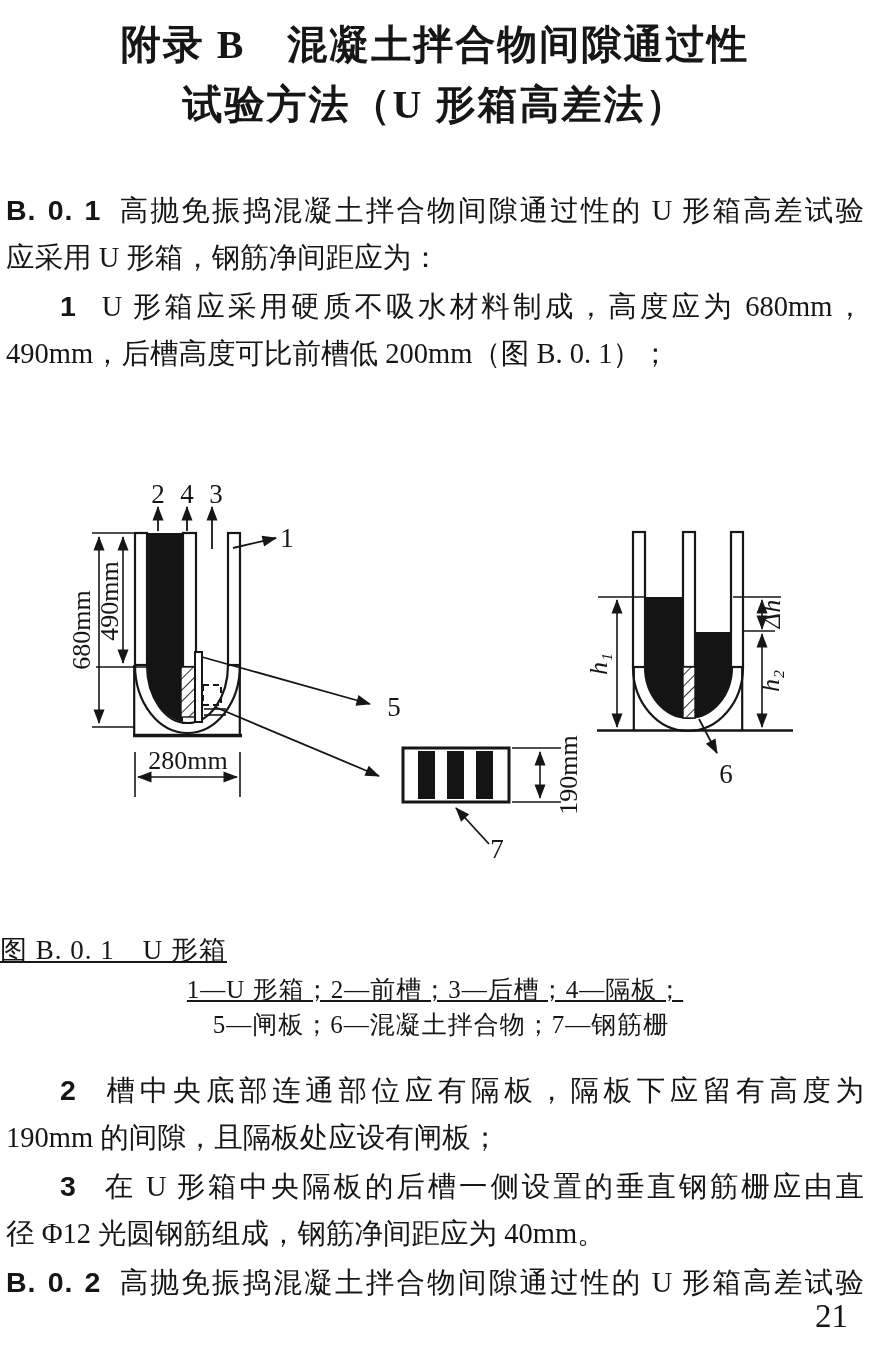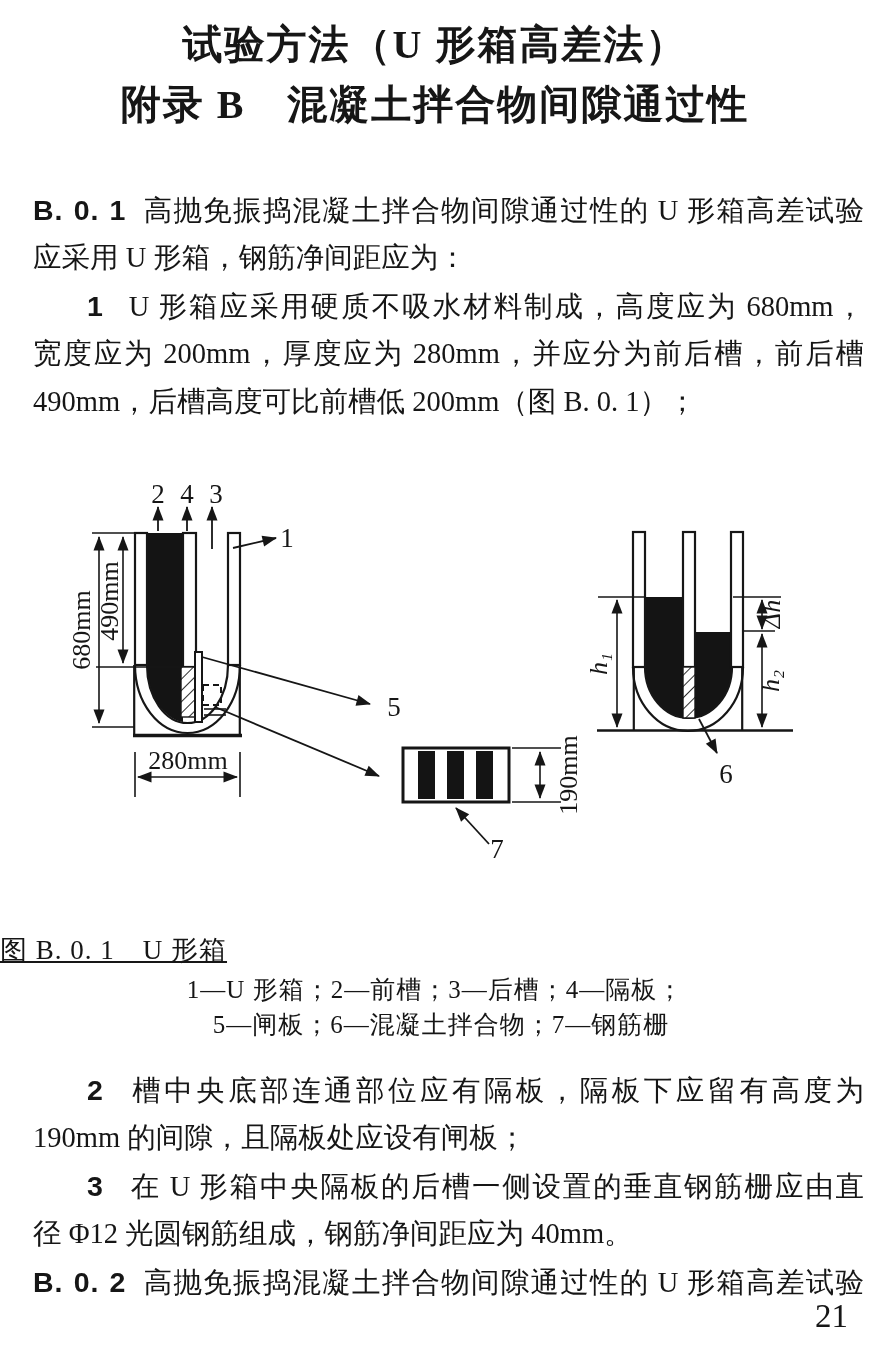--- a/index.html
+++ b/index.html
@@ -8,57 +8,56 @@
     font-family:"Liberation Serif","DejaVu Serif",serif;color:#161616;
     overflow:hidden;margin:0 auto;
   }
   
   .title-block{position:absolute;top:15px;left:0;right:0;text-align:center;}
   .title-line{font-size:40px;font-weight:700;line-height:60px;letter-spacing:2px;}
   
   .text-block{position:absolute;left:0;right:0;padding:0 6px;font-size:28.5px;}
   .upper{top:186px;}
   .lower{top:1066px;}
-  .bline{height:48px;line-height:48px;text-align:justify;overflow:hidden;white-space:nowrap;margin-left:27px;}
+  .bline{height:48px;line-height:48px;text-align:justify;overflow:hidden;white-space:nowrap;}
   .fill{text-align-last:justify;}
   .ind{text-indent:54px;}
   .clabel{font-family:"Liberation Sans","DejaVu Sans",sans-serif;font-weight:700;letter-spacing:1px;}
   .numlabel{font-family:"Liberation Sans","DejaVu Sans",sans-serif;font-weight:700;}
   .sp{display:inline-block;}
   .w16{width:16px;}
   .w26{width:26px;}
   
   .figure-svg{position:absolute;top:0;left:0;}
   .caption{position:absolute;top:930px;left:0;right:0;text-align:left;
            font-size:27px;line-height:40px;letter-spacing:1px;text-decoration:underline;}
   .legend{position:absolute;left:0;right:0;text-align:center;font-size:25px;line-height:38px;letter-spacing:1px;}
-  .l1{top:971px;}
+  .l1{top:971px;text-decoration:underline;}
   .l2{top:1006px;padding-left:12px;}
   
   .page-number{position:absolute;top:1298px;right:22px;font-size:33px;}
   svg text{font-family:"Liberation Serif","DejaVu Serif",serif;fill:#161616;}
   .dimtext{font-size:26px;}
   .callout{font-size:27px;}
   .htext{font-size:26px;font-style:italic;}
 </style>
 </head>
 <body>
 
 <div class="page">
 
   <header class="title-block">
+    <div class="title-line">附录 B　混凝土拌合物间隙通过性</div>
     <div class="title-line">试验方法（U 形箱高差法）</div>
-    <div class="title-line">附录 B　混凝土拌合物间隙通过性</div>
   </header>
 
   <section class="text-block upper">
     <div class="bline fill"><span class="clabel">B. 0. 1</span><span class="sp w16"></span><span>高抛免振捣混凝土拌合物间隙通过性的 U 形箱高差试验</span></div>
     <div class="bline">应采用 U 形箱，钢筋净间距应为：</div>
     <div class="bline fill ind"><span class="numlabel">1</span><span class="sp w26"></span><span>U 形箱应采用硬质不吸水材料制成，高度应为 680mm，</span></div>
-    <div class="bline fill">宽度应为 200mm，厚度应为 280mm，并应分为前后槽，前后槽</div>
     <div class="bline">490mm，后槽高度可比前槽低 200mm（图 B. 0. 1）；</div>
   </section>
 
   <svg class="figure-svg" width="870" height="1353" viewBox="0 0 870 1353" aria-hidden="true">
     <defs>
       <marker id="ah" markerUnits="userSpaceOnUse" markerWidth="16" markerHeight="14" refX="14" refY="7" orient="auto-start-reverse">
         <path d="M0.5,1.5 L15,7 L0.5,12.5 Z" fill="#161616"></path>
       </marker>
       <pattern id="hatch" width="8" height="8" patternUnits="userSpaceOnUse" patternTransform="rotate(45)">
         <rect width="8" height="8" fill="#ffffff"></rect>

